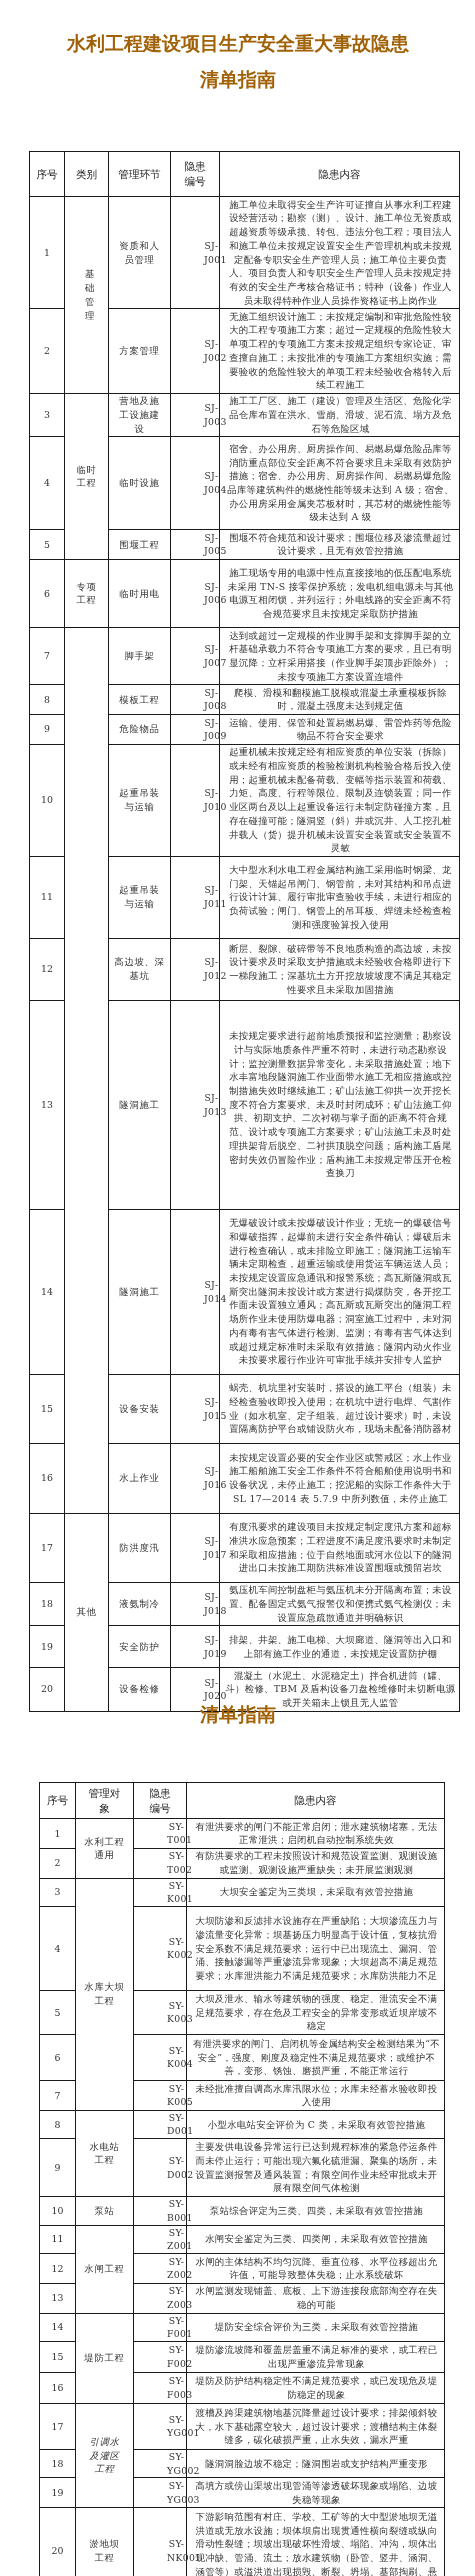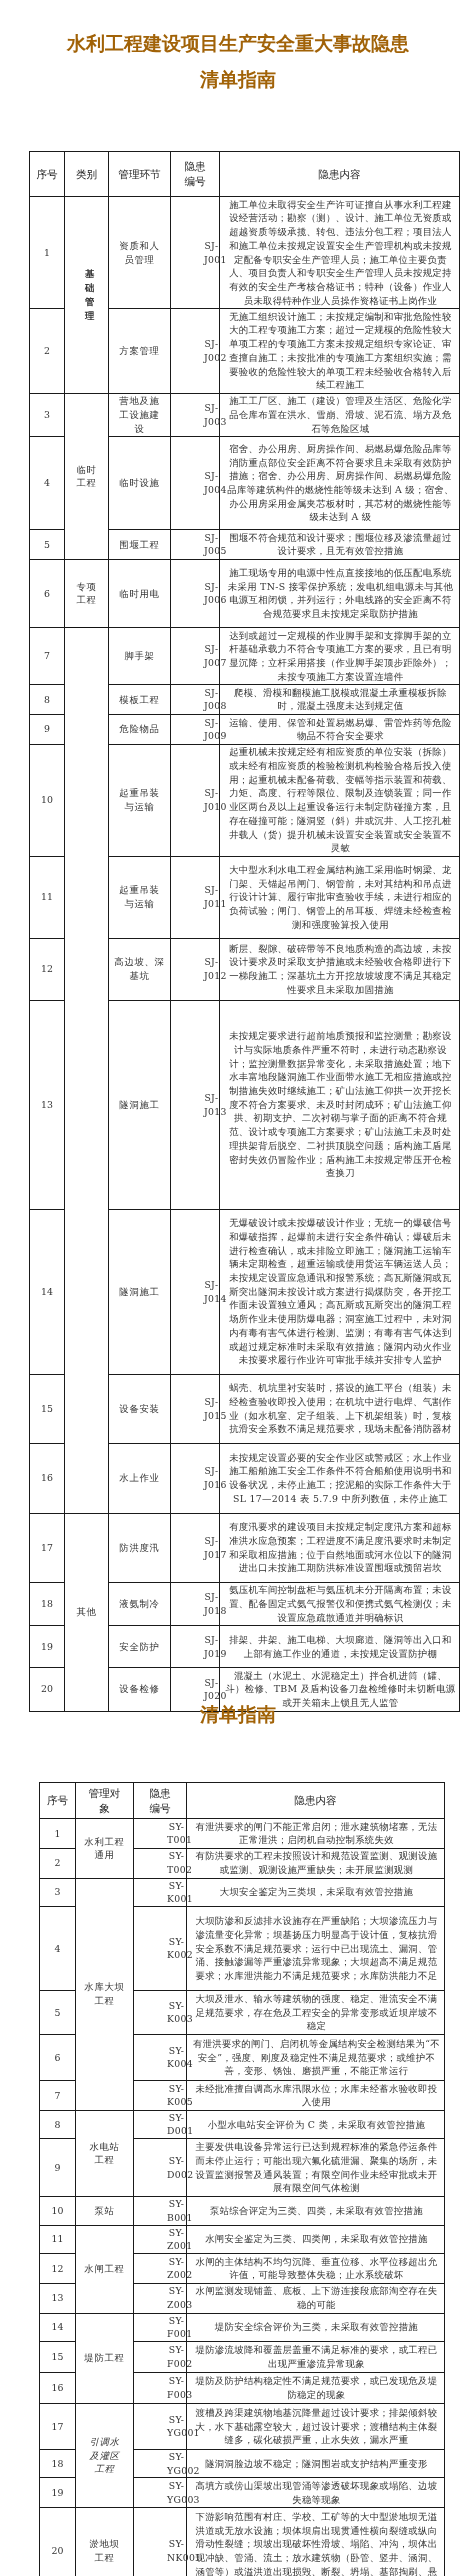--- a/index.html
+++ b/index.html
@@ -40,21 +40,21 @@
       <tr style="height:45px">
     <th>序号</th>
     <th>类别</th>
     <th>管理环节</th>
     <th style="padding:0 9.3px;">隐患编号</th>
     <th>隐患内容</th>
   </tr>
 
   <tr style="height:70px">
     <td>1</td>
-    <td class="cat" rowspan="2" style="padding:0 20px;font-weight:bold;">基础管理</td>
+    <td class="cat" rowspan="2" style="padding:0 20px;">基础管理</td>
     <td class="stage" style="padding:0 9.3px;">资质和人员管理</td>
     <td class="code">SJ-J001</td>
     <td class="content">施工单位未取得安全生产许可证擅自从事水利工程建设经营活动；勘察（测）、设计、施工单位无资质或超越资质等级承揽、转包、违法分包工程；项目法人和施工单位未按规定设置安全生产管理机构或未按规定配备专职安全生产管理人员；施工单位主要负责人、项目负责人和专职安全生产管理人员未按规定持有效的安全生产考核合格证书；特种（设备）作业人员未取得特种作业人员操作资格证书上岗作业</td>
   </tr>
 
   <tr style="height:80px">
     <td>2</td>
     <td class="stage">方案管理</td>
     <td class="code">SJ-J002</td>
     <td class="content">无施工组织设计施工；未按规定编制和审批危险性较大的工程专项施工方案；超过一定规模的危险性较大单项工程的专项施工方案未按规定组织专家论证、审查擅自施工；未按批准的专项施工方案组织实施；需要验收的危险性较大的单项工程未经验收合格转入后续工程施工</td>
@@ -144,21 +144,21 @@
     <td class="pb">14</td>
     <td class="stage pb">隧洞施工</td>
     <td class="code pb">SJ-J014</td>
     <td class="content pb">无爆破设计或未按爆破设计作业；无统一的爆破信号和爆破指挥，起爆前未进行安全条件确认；爆破后未进行检查确认，或未排险立即施工；隧洞施工运输车辆未定期检查，超重运输或使用货运车辆运送人员；未按规定设置应急通讯和报警系统；高瓦斯隧洞或瓦斯突出隧洞未按设计或方案进行揭煤防突，各开挖工作面未设置独立通风；高瓦斯或瓦斯突出的隧洞工程场所作业未使用防爆电器；洞室施工过程中，未对洞内有毒有害气体进行检测、监测；有毒有害气体达到或超过规定标准时未采取有效措施；隧洞内动火作业未按要求履行作业许可审批手续并安排专人监护</td>
   </tr>
 
   <tr style="height:69px">
     <td>15</td>
     <td class="stage">设备安装</td>
     <td class="code">SJ-J015</td>
-    <td class="content">蜗壳、机坑里衬安装时，搭设的施工平台（组装）未经检查验收即投入使用；在机坑中进行电焊、气割作业（如水机室、定子组装、上下机架组装）时，复核抗滑安全系数不满足规范要求，现场未配备消防器材</td>
+    <td class="content">蜗壳、机坑里衬安装时，搭设的施工平台（组装）未经检查验收即投入使用；在机坑中进行电焊、气割作业（如水机室、定子组装、超过设计要求）时，未设置隔离防护平台或铺设防火布，现场未配备消防器材</td>
   </tr>
 
   <tr style="height:70px">
     <td>16</td>
     <td class="stage">水上作业</td>
     <td class="code">SJ-J016</td>
     <td class="content">未按规定设置必要的安全作业区或警戒区；水上作业施工船舶施工安全工作条件不符合船舶使用说明书和设备状况，未停止施工；挖泥船的实际工作条件大于 SL 17—2014 表 5.7.9 中所列数值，未停止施工</td>
   </tr>
 
   <tr style="height:69px">

